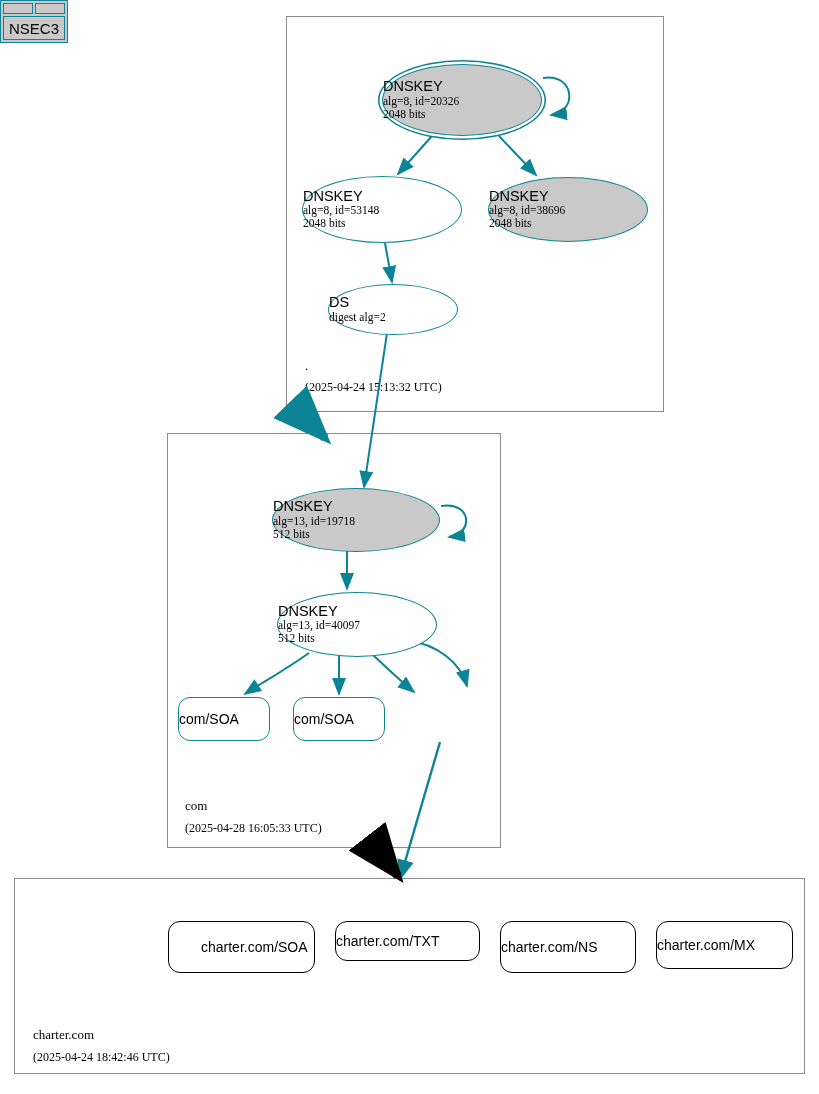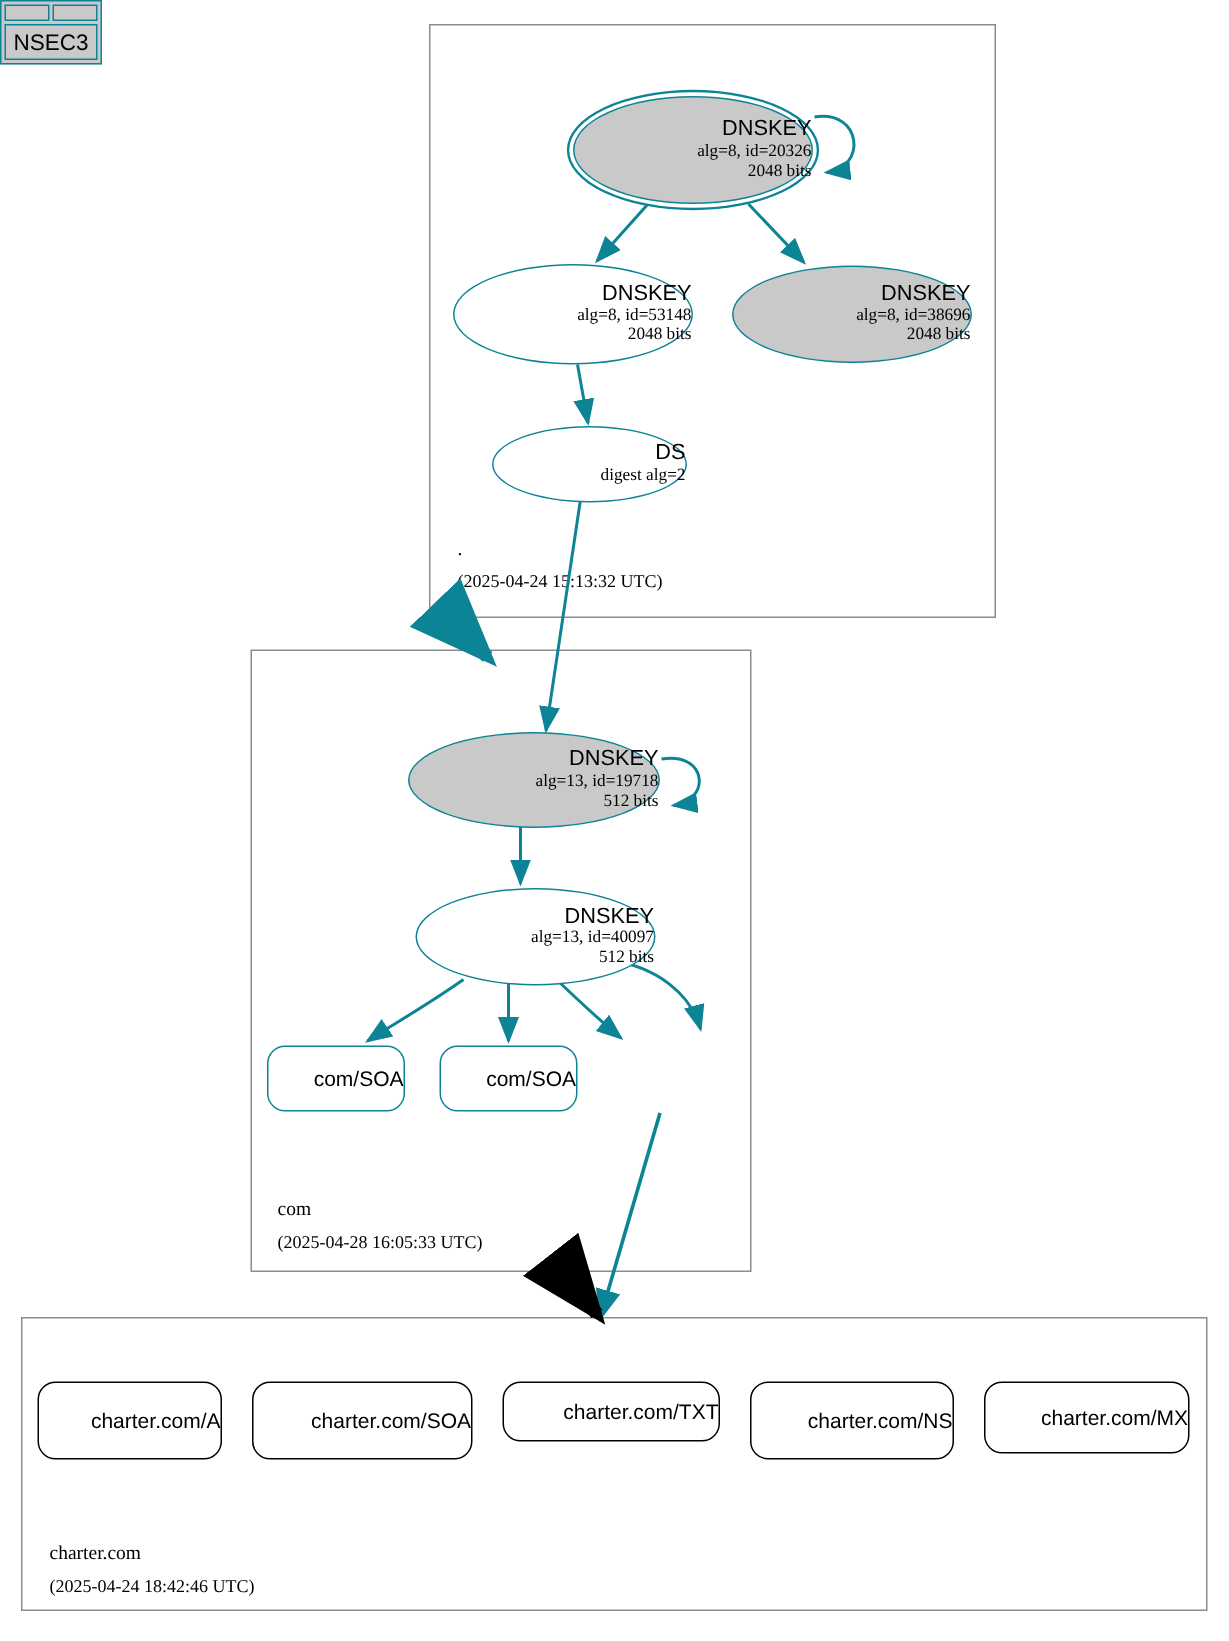--- a/index.html
+++ b/index.html
@@ -7,21 +7,21 @@
        font-family:"Liberation Sans", sans-serif;}
 
   #canvas{position:absolute;left:0;top:0;width:819px;height:1094px;}
 
   .zone-box{position:absolute;border:1px solid #8c8c8c;background:transparent;box-sizing:border-box;}
 
   .zone-label{position:absolute;font-family:"Liberation Serif", serif;color:#000;white-space:nowrap;}
   .zone-name{font-size:13px;}
   .zone-time{font-size:12px;}
 
-  .node{position:absolute;display:flex;flex-direction:column;align-items:flex-end;
+  .node{position:absolute;display:flex;flex-direction:column;align-items:flex-start;
         justify-content:center;text-align:center;box-sizing:border-box;}
 
   .ellipse{border-radius:50%;border:1.6px solid #0d8496;background:#ffffff;}
   .ellipse.filled{background:#c9c9c9;}
   .ellipse.sep{box-shadow:0 0 0 2.5px #ffffff, 0 0 0 4.1px #0d8496;}
 
   .node .t1{font-family:"Liberation Sans", sans-serif;font-size:14.5px;color:#000;line-height:1.08;}
   .node .t2{font-family:"Liberation Serif", serif;font-size:11.5px;color:#000;line-height:1.12;}
 
   .rrset{border:1.7px solid #0d8496;border-radius:12px;background:#ffffff;
@@ -147,33 +147,30 @@
   </div>
 
   <div class="nsec3" style="left:415px;top:699px;width:68px;height:43px;">
     <div class="cells">
       <span></span>
       <span></span>
     </div>
     <div class="label">NSEC3</div>
   </div>
 
-  <div class="node rrset insecure" style="left:25px;top:921px;width:123px;height:52px;">
-    <span>charter.com/A</span>
-  </div>
 
-  <div class="node rrset insecure" style="left:168px;top:921px;width:147px;height:52px;">
+  <div class="node rrset insecure" style="left:168px;top:921px;width:147px;height:52px;padding-left:32px;">
     <span>charter.com/SOA</span>
   </div>
 
   <div class="node rrset insecure" style="left:335px;top:921px;width:145px;height:40px;">
     <span>charter.com/TXT</span>
   </div>
 
-  <div class="node rrset insecure" style="left:500px;top:921px;width:136px;height:52px;padding-left:32px;">
+  <div class="node rrset insecure" style="left:500px;top:921px;width:136px;height:52px;">
     <span>charter.com/NS</span>
   </div>
 
   <div class="node rrset insecure" style="left:656px;top:921px;width:137px;height:48px;">
     <span>charter.com/MX</span>
   </div>
 
 </div>
 
 </body></html>

